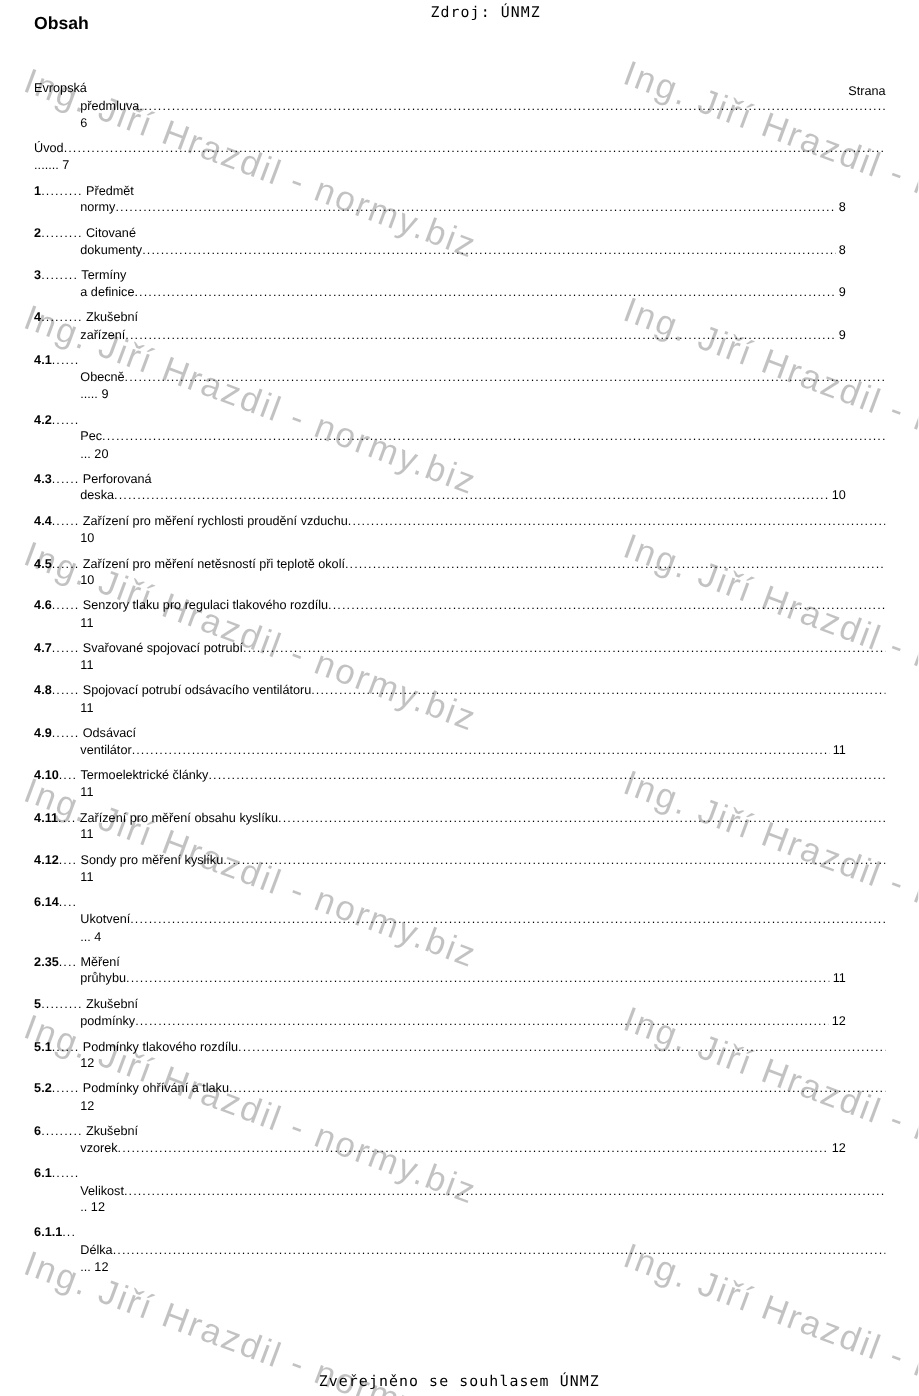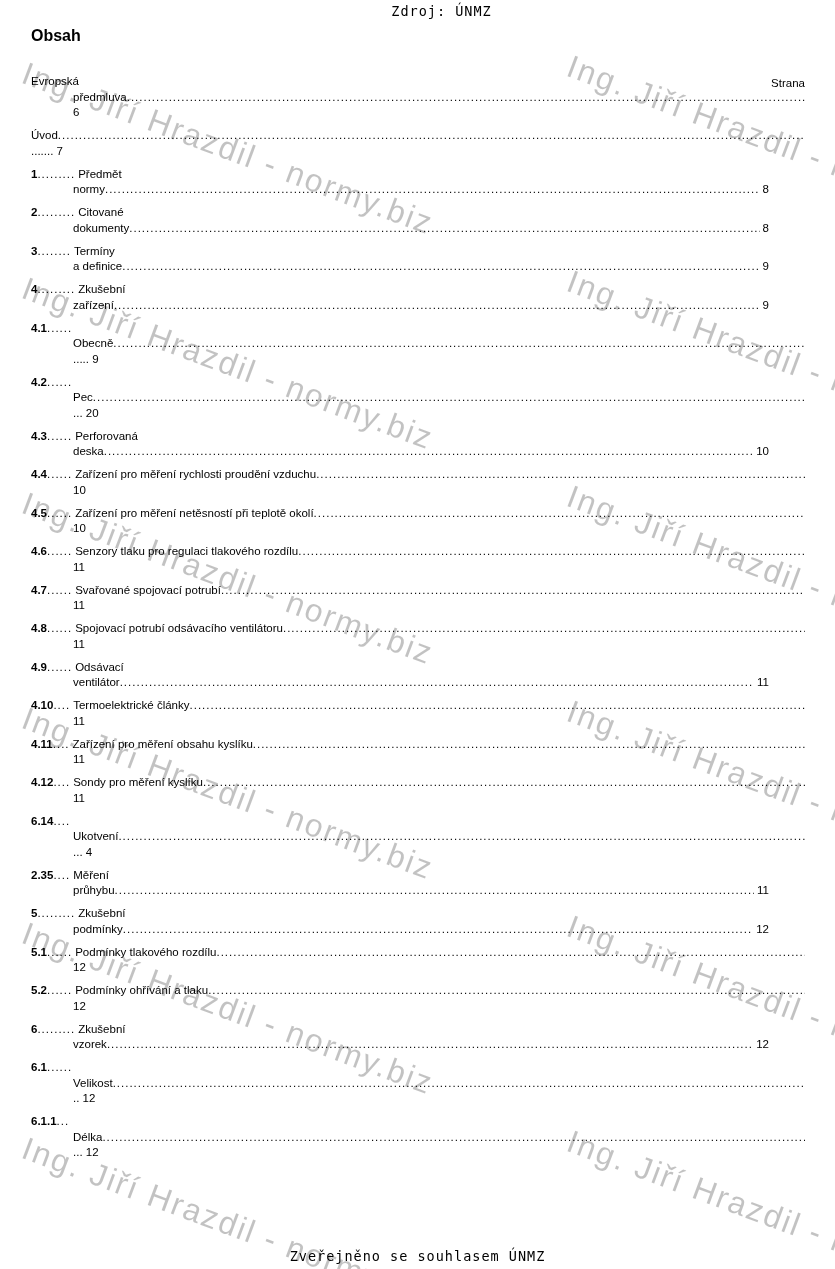--- a/index.html
+++ b/index.html
@@ -13,21 +13,21 @@
   .wm {
     position:absolute; white-space:nowrap;
     font-size:32px; letter-spacing:2px; color:rgba(0,0,0,0.24);
     transform:rotate(20.5deg); transform-origin:0 0;
   }
   .content { position:absolute; inset:0; z-index:1; }
   .src-line {
     position:absolute; top:3px; left:0; right:0; text-align:center;
     font-family:"DejaVu Sans Mono", monospace; font-size:13.5px; letter-spacing:1px; color:#000;margin-left:48px;
   }
-  .doc-title { position:absolute; top:27px; left:31px; font-size:16px; font-weight:bold; color:#000; }
+  .doc-title { position:absolute; top:13px; left:31px; font-size:16px; font-weight:bold; color:#000; }
   .strana { position:absolute; top:49px; right:30px; font-size:11.5px; color:#000;margin-top:28px; }
   .toc {
     position:absolute; top:74px; left:31px; width:774px;
     font-size:11.5px; line-height:15.5px; color:#000;
   }
   .entry { margin-bottom:7.5px; }
   .line { display:flex; align-items:flex-end; white-space:pre; }
   .line.indent { padding-left:42px; }
   .line.haspage { padding-right:36px; }
   .b { font-weight:bold; flex:0 0 auto; }

